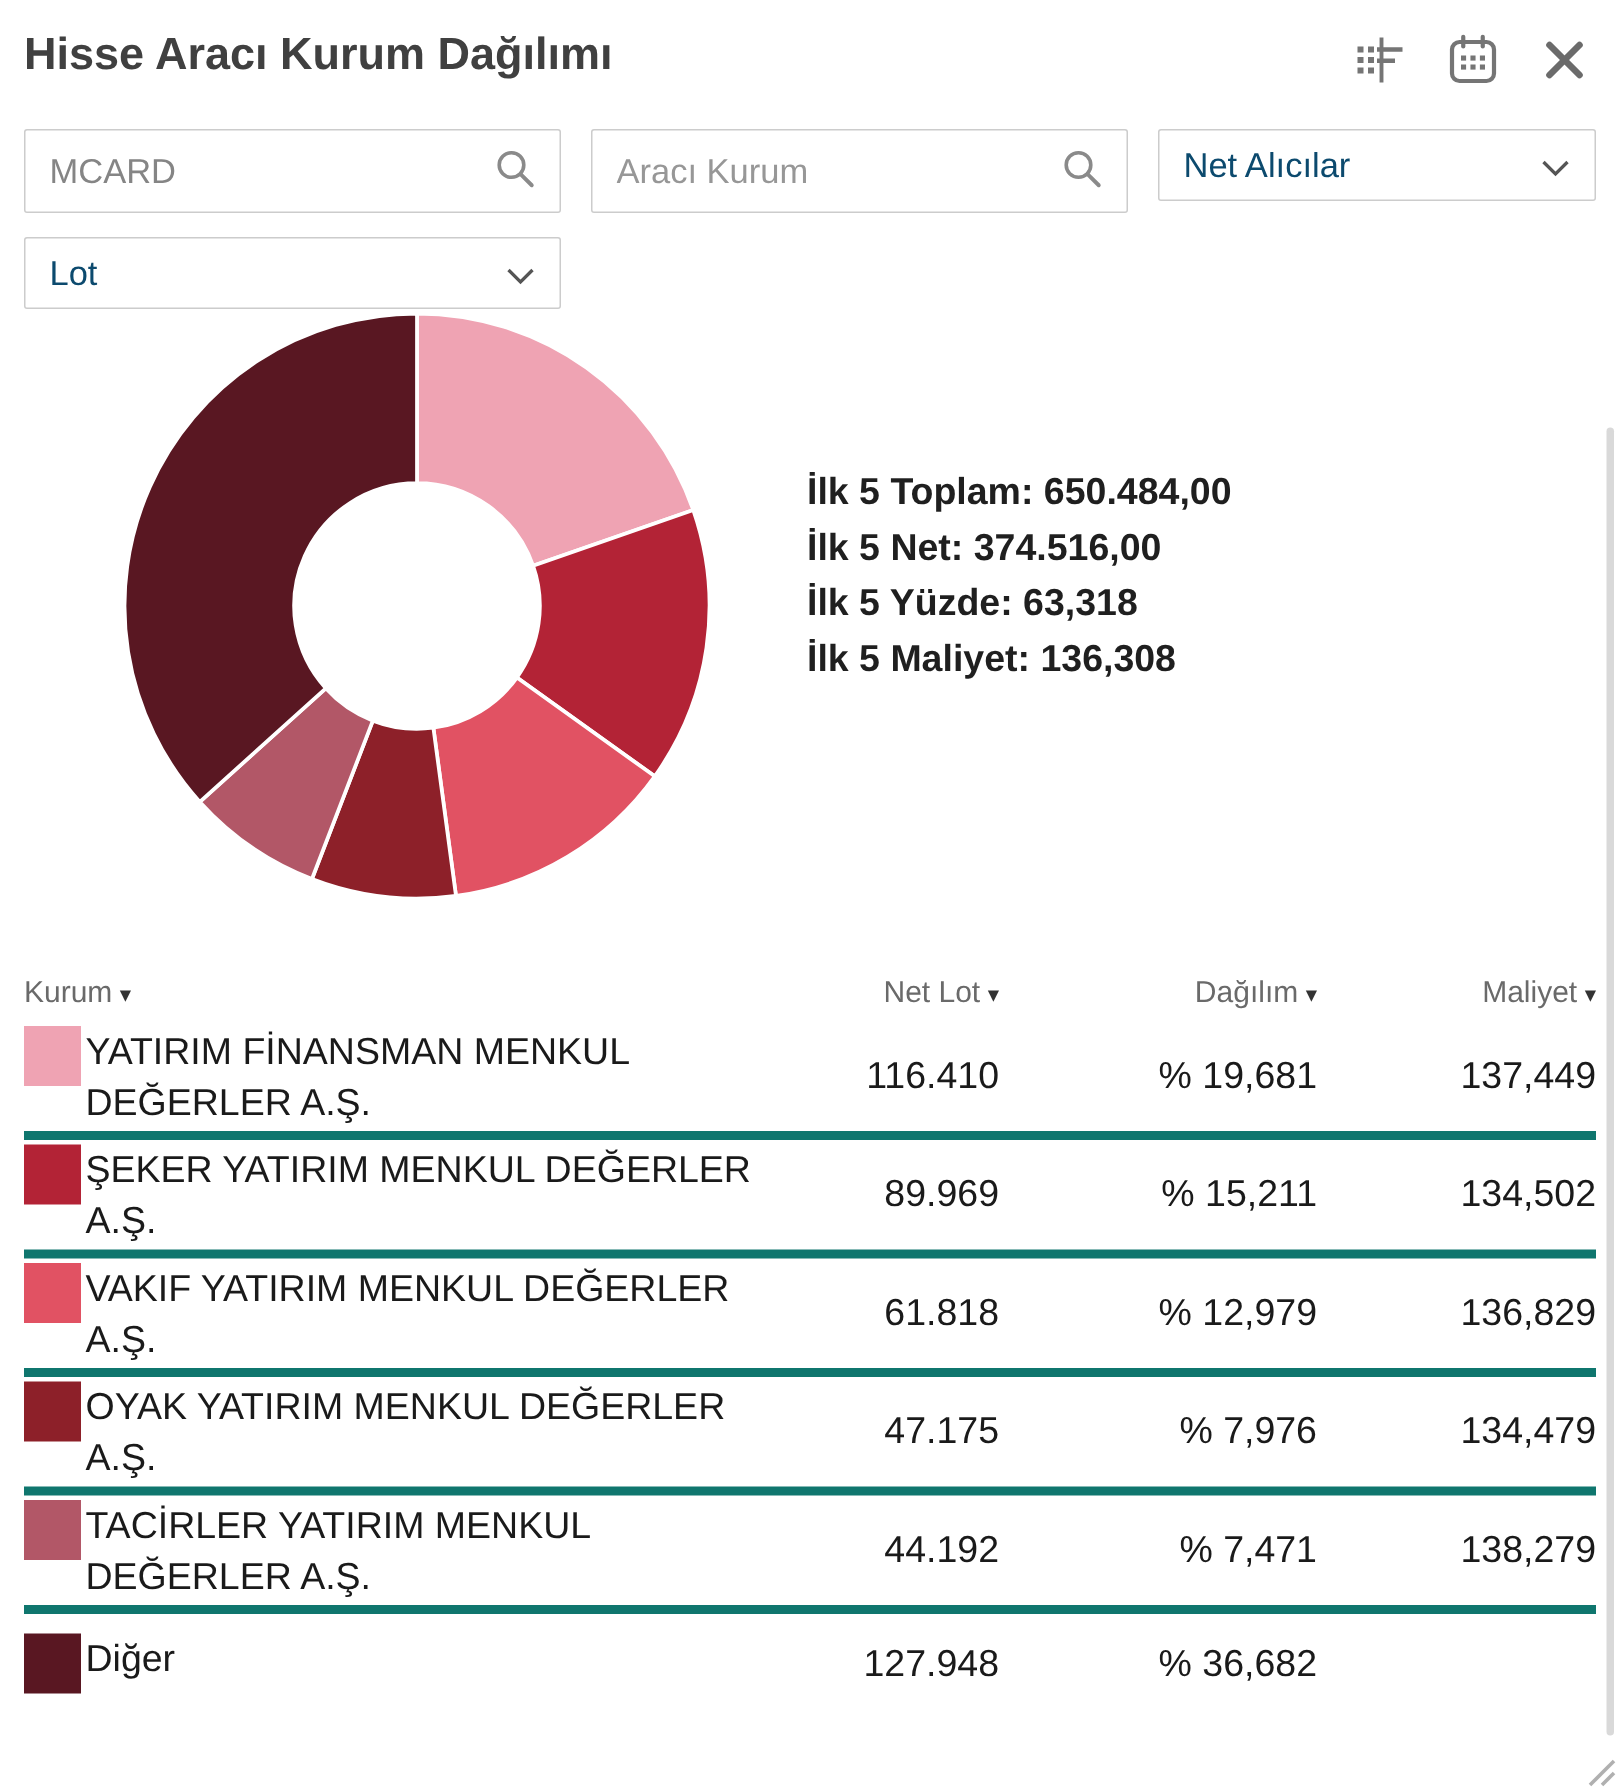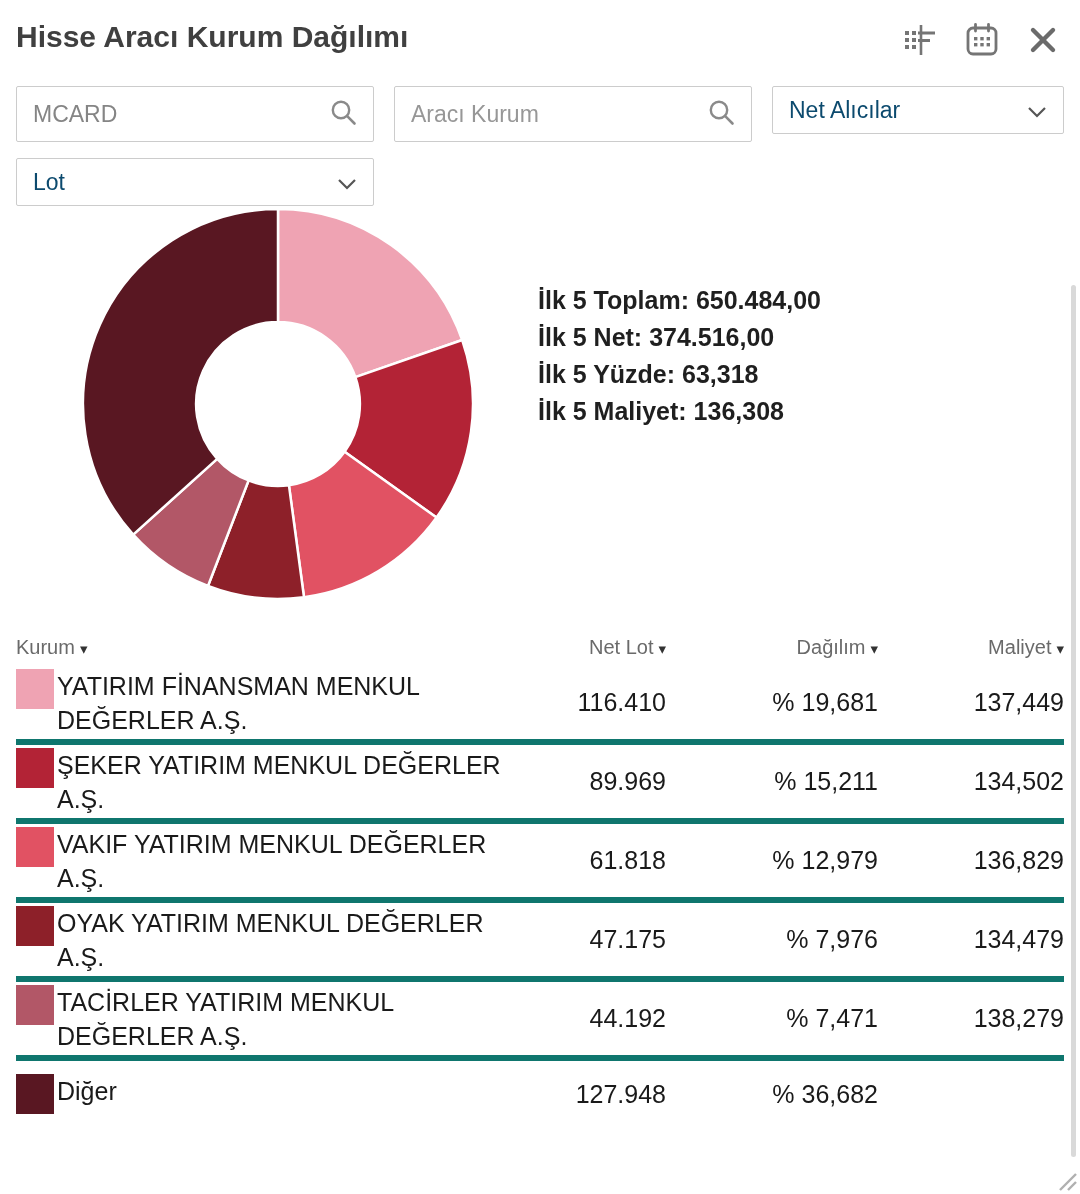--- a/index.html
+++ b/index.html
@@ -18,25 +18,25 @@
     padding:0 16px; background:#fff; }
   .input-box input { flex:1; border:none; outline:none; font-size:23px; color:#858585;
     font-family:inherit; background:transparent; }
   .input-box input::placeholder { color:#979797; }
   .select-box { height:48px; border:1px solid #ccc; border-radius:2px; display:flex; align-items:center;
     justify-content:space-between; padding:0 16px; font-size:23px; color:#0c4a6e; cursor:pointer; background:#fff; }
 
   
   .chart-section { position:relative; height:398px; }
   .donut-svg { position:absolute; left:64px; top:0; }
-  .summary { position:absolute; left:522px; top:76px; font-size:25px; font-weight:600;
+  .summary { position:absolute; left:522px; top:104px; font-size:25px; font-weight:600;
     color:#1f1f1f; line-height:37px; }
 
   
-  .table { margin-top:28px; }
+  .table { margin-top:43px; }
   .thead { display:flex; align-items:center; height:30px; margin-bottom:4px; font-size:20px; color:#6a6a6a; }
   .caret { color:#333; font-size:15px; margin-left:5px; }
   .col-name { flex:1; }
   .col-netlot { width:160px; text-align:right; }
   .col-dagilim { width:212px; text-align:right; }
   .col-maliyet { width:186px; text-align:right; }
   .trow { display:flex; align-items:center; border-bottom:6px solid #0f766e; padding:2px 0;
     min-height:79px; font-size:25px; }
   .trow:last-child { border-bottom:none; min-height:66px; }
   .trow .name { flex:1; line-height:34px; }

